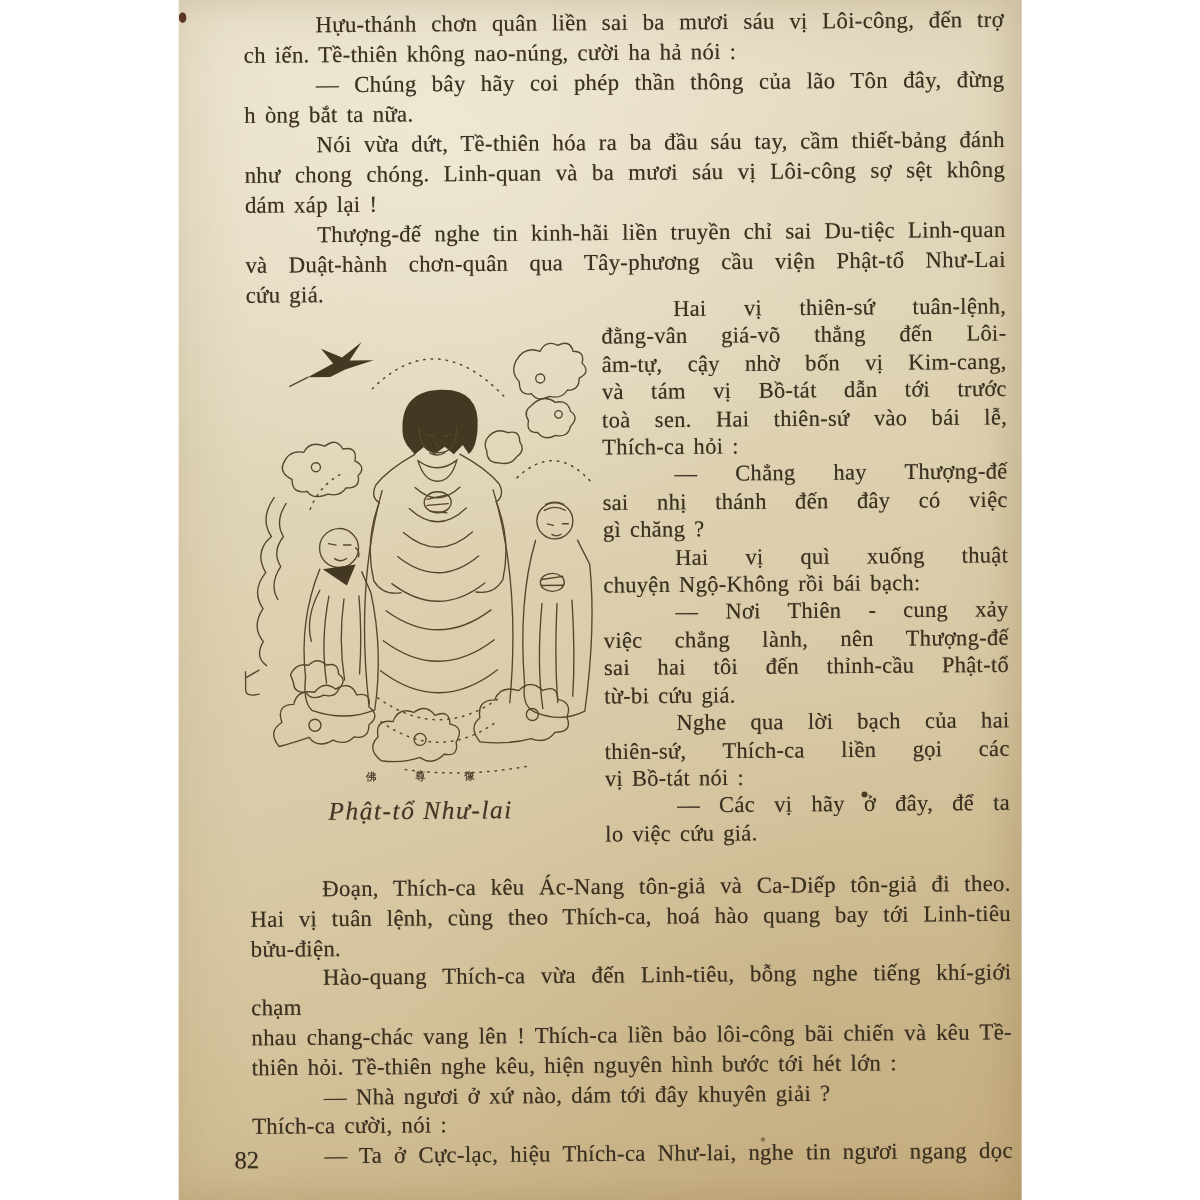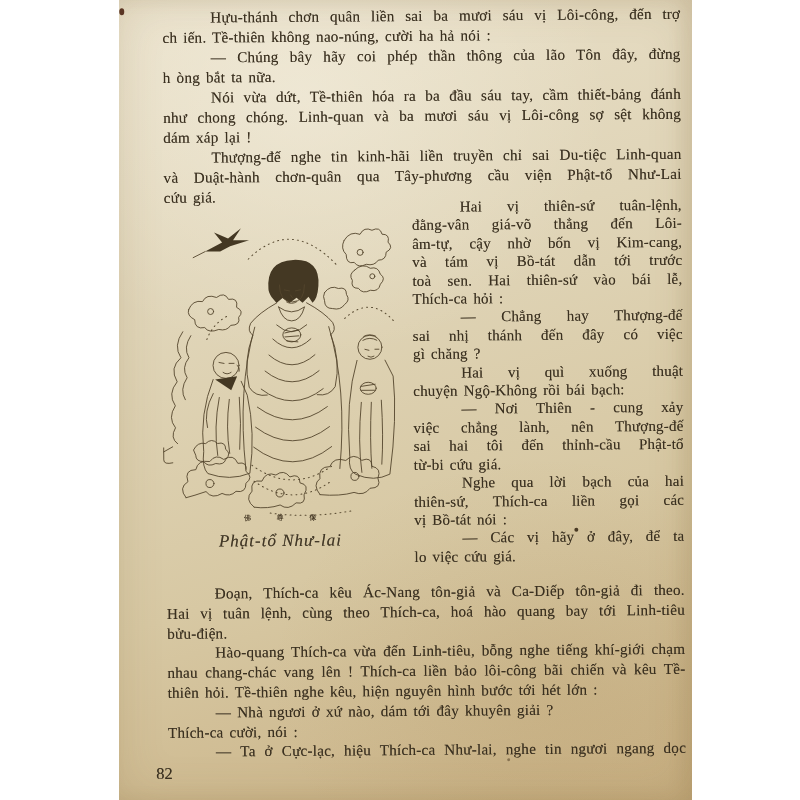--- a/index.html
+++ b/index.html
@@ -7,21 +7,20 @@
     position:relative; width:800px; height:800px; background:#ffffff;
     overflow:hidden; font-family:"Liberation Serif","DejaVu Serif",serif;
   }
   .paper {
     position:absolute; left:119px; top:0; width:562px; height:800px;
     background:
       radial-gradient(90% 55% at 32% 12%, rgba(255,253,245,0.35), rgba(255,255,255,0) 60%),
       radial-gradient(70% 40% at 75% 85%, rgba(140,100,40,0.10), rgba(140,100,40,0) 70%),
       linear-gradient(163deg, #e9e0c9 0%, #e0d5b8 35%, #d7c8a3 65%, #c8b083 100%);
     box-shadow: inset 0 0 46px rgba(120,90,40,0.16), inset -9px 0 16px rgba(120,90,40,0.10);
-    padding-left: 11px;
   }
   .content {
     position:absolute; inset:0; padding:6px 9px 0 46px;
     transform:rotate(-0.45deg); transform-origin:50% 45%;
     color:#3a3020;
     text-shadow:0 0 0.5px rgba(56,46,30,0.55);
   }
   .line {
     font-size:15.2px; line-height:20px; text-align:left;
     word-spacing:2px; letter-spacing:0.2px;

